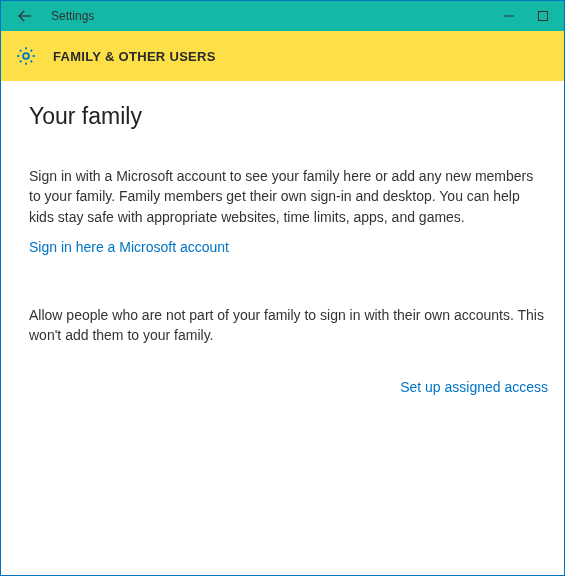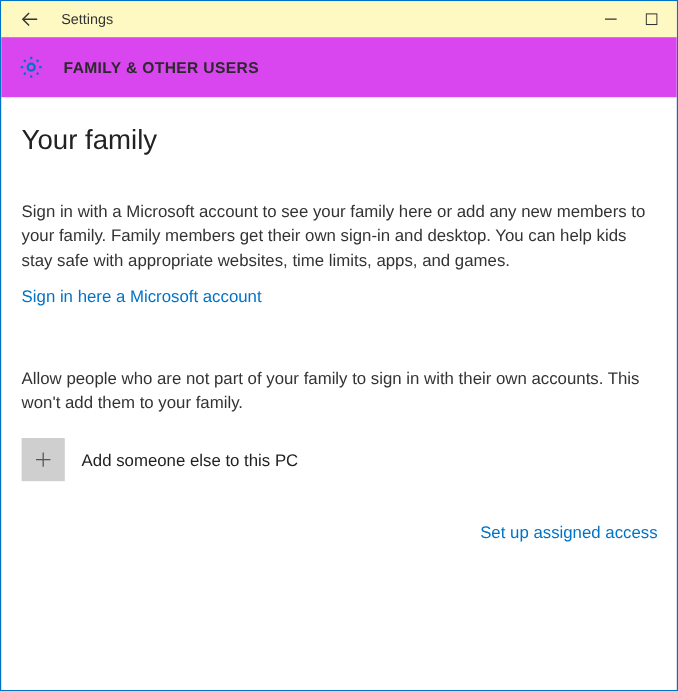--- a/index.html
+++ b/index.html
@@ -11,21 +11,21 @@
       height: 576px;
       border: 1px solid #0173c7;
       background: #fff;
       overflow: hidden;
     }
     .titlebar {
       height: 30px;
       display: flex;
       align-items: center;
       padding: 0 4px;
-      background: #fef9c3;
+      background: #14b8a6;
     }
     .titlebar .back {
       width: 40px;
       height: 30px;
       display: flex;
       align-items: center;
       justify-content: center;
       cursor: default;
     }
     .titlebar .title {
@@ -36,39 +36,39 @@
     .titlebar .spacer { flex: 1; }
     .titlebar .winbtn {
       width: 34px;
       height: 30px;
       display: flex;
       align-items: center;
       justify-content: center;
     }
     .subheader {
       height: 50px;
-      background: #d946ef;
+      background: #fde047;
       display: flex;
       align-items: center;
       padding: 0 14px;
     }
     .subheader .gear {
       width: 22px;
       height: 22px;
       color: #0173c7;
       margin-right: 16px;
     }
     .subheader .label {
       font-size: 13px;
       font-weight: 600;
       letter-spacing: 0.3px;
       color: #2a2a2a;
     }
     .content {
-      padding: 22px 16px 10px 17px;
+      padding: 22px 16px 10px 28px;
     }
     h2 {
       font-weight: 400;
       font-size: 23px;
       color: #222;
       margin-bottom: 16px;
     }
     .desc {
       font-size: 14px;
       line-height: 1.45;
@@ -139,28 +139,19 @@
 
 <div class="content">
 
   <h2>Your family</h2>
   <p class="desc">Sign in with a Microsoft account to see your family here or add any new members to your family. Family members get their own sign-in and desktop. You can help kids stay safe with appropriate websites, time limits, apps, and games.</p>
   <span class="link">Sign in here a Microsoft account</span>
 
   <div class="section2">
     <p class="desc">Allow people who are not part of your family to sign in with their own accounts. This won't add them to your family.</p>
 
-    <div class="add-row">
-      <div class="plus-box">
-        <svg width="18" height="18" viewBox="0 0 24 24" fill="none" stroke-width="1.4">
-          <line x1="12" y1="4" x2="12" y2="20"></line>
-          <line x1="4" y1="12" x2="20" y2="12"></line>
-        </svg>
-      </div>
-      <div class="add-label">Add someone else to this PC</div>
-    </div>
 
     <div class="linkblock">
       <span class="link">Set up assigned access</span>
     </div>
   </div>
 
 </div>
 
 </body></html>

